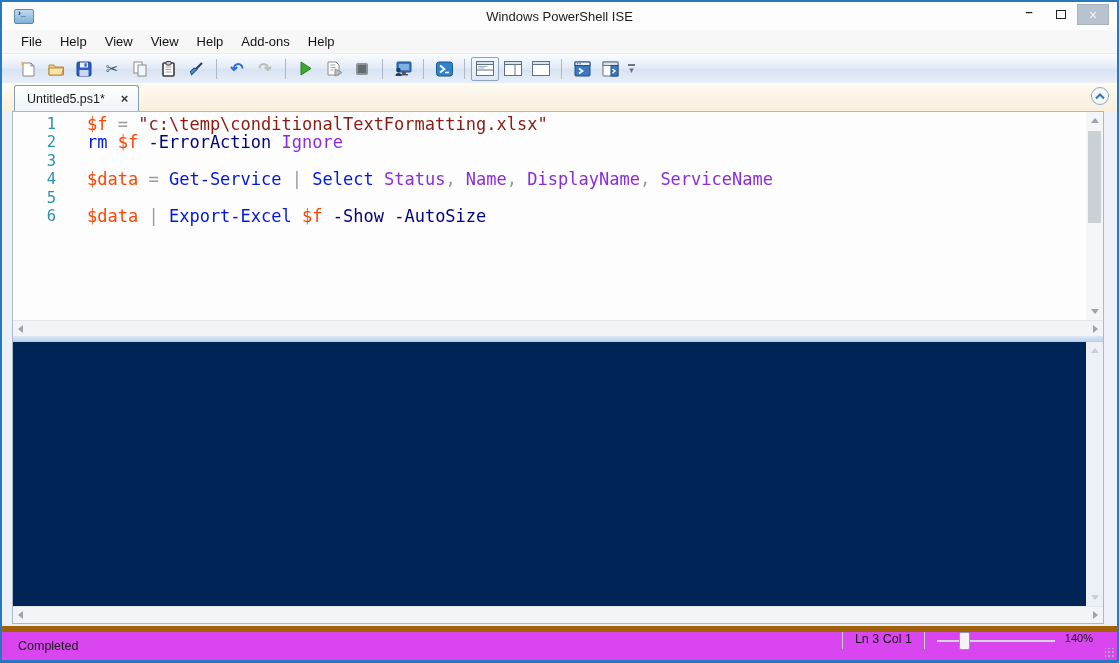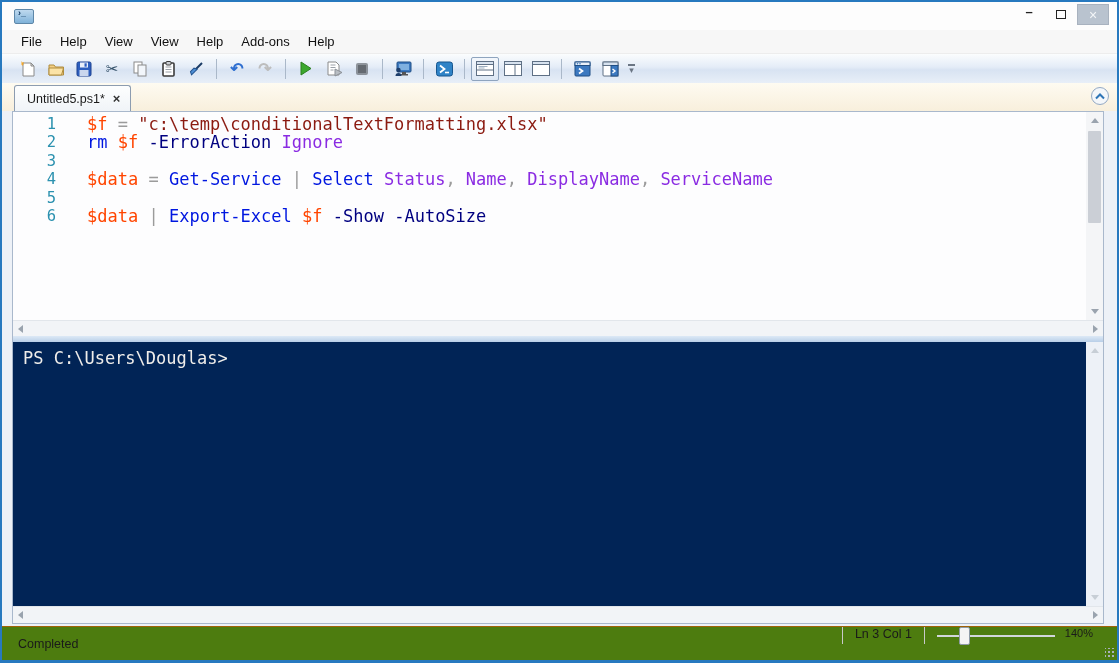--- a/index.html
+++ b/index.html
@@ -34,21 +34,21 @@
   .redo-g { color:#BDBDBD; font-weight:bold; }
   .cut-g { color:#37536B; font-size:15px; }
   .overflow { display:flex; flex-direction:column; align-items:center; margin-left:4px; }
   .overflow .bar { width:7px; height:1.5px; background:#6B7684; margin-bottom:1px; }
   .overflow .chev { font-size:9px; color:#6B7684; line-height:6px; }
   
   .tabstrip { position:absolute; top:81px; left:0; right:0; height:28px;
     background:linear-gradient(#FEFBF1,#F8EFDC); }
   .tab { position:absolute; left:12px; bottom:0; height:26px; padding:0 10px 0 12px;
     background:linear-gradient(#FDFEFE,#F0F4F8); border:1px solid #8C9CB0; border-bottom:none;
-    border-radius:3px 3px 0 0; display:flex; align-items:center; gap:8px; }
+    border-radius:3px 3px 0 0; display:flex; align-items:center; gap:16px; }
   .tab-label { font-size:12.5px; color:#1a1a1a; }
   .tab-close { font-size:13px; font-weight:bold; color:#333; }
   .collapse-btn { position:absolute; right:8px; top:4px; width:18px; height:18px; border-radius:50%;
     background:#F4F7FA; border:1px solid #93A9C4; display:flex; align-items:center; justify-content:center; }
   
   .main { position:absolute; top:109px; left:10px; right:13px; bottom:36px; border:1px solid #A9B8CC; background:#fff; }
   .editor { position:absolute; top:0; left:0; right:0; height:208px; background:#FDFDFE; overflow:hidden; }
   .code-area { position:absolute; top:3px; left:0; right:17px; bottom:0; font-family:"DejaVu Sans Mono", monospace; font-size:17px; line-height:18.4px; white-space:pre; }
   .code-line { display:flex; }
   .gutter { width:54px; text-align:right; padding-right:11px; color:var(--lineNumber); font-size:15.5px; flex:none; }
@@ -69,40 +69,41 @@
   .tri-right { width:0; height:0; border-top:4px solid transparent; border-bottom:4px solid transparent; border-left:5px solid #9AA3AE; }
   .vthumb { position:absolute; left:2px; right:2px; top:19px; height:92px; background:#CBCFD6; border-radius:1px; }
   .hscroll { position:absolute; left:0; right:0; height:16px; background:#F2F4F7; border-top:1px solid #E2E6EB; display:flex; align-items:center; justify-content:space-between; padding:0 5px; }
   .editor-hscroll { top:208px; }
   .splitter { position:absolute; top:224px; left:0; right:0; height:6px; background:linear-gradient(#DDE9F6,#B9CFE8); }
   .console { position:absolute; top:230px; left:0; right:0; bottom:17px; background:var(--consoleBg); }
   .console-text { font-family:"DejaVu Sans Mono", monospace; font-size:17px; color:var(--consoleFg); padding:6px 0 0 10px; white-space:pre; }
   .console .vscroll { background:#EDF1F7; }
   .console-hscroll { bottom:0; height:17px; }
   
-  .statusbar { position:absolute; left:0; right:0; bottom:0; height:34px; background:#4d7c0f; border-top:1px solid #a16207; display:flex; align-items:center; }
+  .statusbar { position:absolute; left:0; right:0; bottom:0; height:34px; background:#d946ef; border-top:6px solid #a16207; display:flex; align-items:center; }
   .status-text { font-size:12.5px; color:#1a1a1a; margin-left:16px; }
   .status-right { position:absolute; right:10px; display:flex; align-items:flex-start; height:100%; }
   .ssep { width:1px; height:17px; background:#C9C9C9; margin:0 12px; }
   .pos-text { font-size:12.5px; color:#1a1a1a; }
   .zoom-slider { position:relative; width:118px; height:18px; margin-right:10px; }
   .slider-track { position:absolute; top:8px; left:0; right:0; height:2px; background:#D2D6DB; }
   .slider-thumb { position:absolute; top:0; left:22px; width:11px; height:18px; background:#F4F4F4; border:1px solid #8E9AA6; border-radius:2px; }
   .zoom-text { font-size:11px; color:#1a1a1a; margin-right:14px; }
   .grip { position:absolute; right:2px; bottom:2px; width:10px; height:10px;
     background-image:radial-gradient(#A9B2BC 1px, transparent 1.2px); background-size:4px 4px; background-position:bottom right; }
   svg { display:block; }
 </style>
 </head>
 <body>
 
 <div class="window">
 
   <div class="titlebar">
     <div class="app-icon"></div>
+    <div class="title-text">Windows PowerShell ISE</div>
     <div class="win-controls">
       <div class="win-btn min">
           <span>–</span>
         </div>
       <div class="win-btn">
           <span class="maxbox"></span>
         </div>
       <div class="win-btn close">
           <span>×</span>
         </div>
@@ -282,21 +283,20 @@
       </div>
     </div>
     <div class="hscroll editor-hscroll">
       <div class="tri-left"></div>
       <div class="tri-right"></div>
     </div>
 
     <div class="splitter"></div>
 
     <div class="console">
-      <div class="console-text">PS C:\Users\Douglas&gt;</div>
       <div class="vscroll">
         <div class="arrow-up">
             <div class="tri-up" style="opacity:.45"></div>
           </div>
         <div class="arrow-down">
             <div class="tri-down" style="opacity:.45"></div>
           </div>
       </div>
     </div>
     <div class="hscroll console-hscroll" style="position:absolute;">

